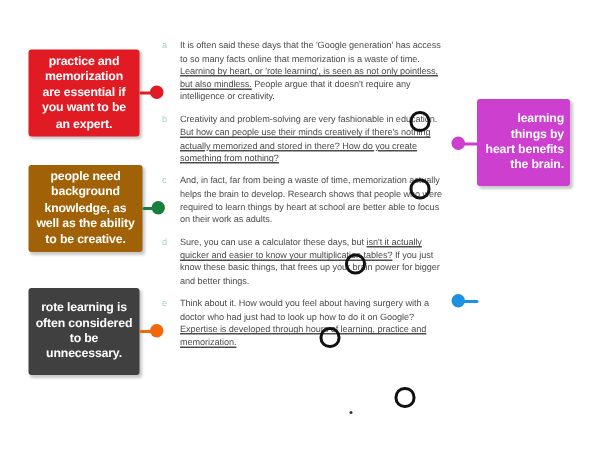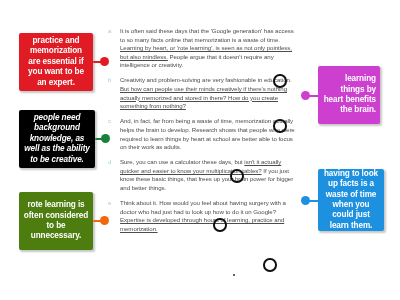--- a/index.html
+++ b/index.html
@@ -105,43 +105,40 @@
 <body>
 
 <div id="stage">
 
   <div class="card" style="left:17px; top:33px; width:74px; height:58px; background:#e01b24;">
     <span>practice and memorization are essential if you want to be an expert.</span>
   </div>
   <div class="stem" style="left:91px; top:60.5px; width:9px; background:#e01b24;"></div>
   <div class="knob" style="left:98px; top:57.3px; background:#e01b24;"></div>
 
-  <div class="card" style="left:17px; top:110px; width:76px; height:58px; background:#000000;font-style:italic;">
+  <div class="card" style="left:17px; top:110px; width:76px; height:58px; background:#a16207;">
     <span>people need background knowledge, as well as the ability to be creative.</span>
   </div>
   <div class="stem" style="left:93px; top:137.5px; width:8px; background:#17803a;"></div>
   <div class="knob" style="left:99px; top:134.3px; background:#17803a;"></div>
 
-  <div class="card" style="left:17px; top:192px; width:74px; height:58px; background:#4d7c0f;">
+  <div class="card" style="left:17px; top:192px; width:74px; height:58px; background:#404040;">
     <span>rote learning is often considered to be unnecessary.</span>
   </div>
   <div class="stem" style="left:91px; top:219.5px; width:9px; background:#f2670a;"></div>
   <div class="knob" style="left:98px; top:216.3px; background:#f2670a;"></div>
 
   <div class="knob" style="left:299px; top:91.3px; background:#cc3fcf;"></div>
   <div class="stem" style="left:306px; top:94.5px; width:11px; background:#cc3fcf;"></div>
   <div class="card" style="left:316px; top:66px; width:62px; height:58px; background:#cc3fcf;text-align:right;">
     <span>learning things by heart benefits the brain.</span>
   </div>
 
   <div class="knob" style="left:299px; top:196.3px; background:#1e90e0;"></div>
   <div class="stem" style="left:306px; top:199.5px; width:11px; background:#1e90e0;"></div>
-  <div class="card" style="left:316px; top:169px; width:66px; height:62px; background:#1e90e0;">
-    <span>having to look up facts is a waste of time when you could just learn them.</span>
-  </div>
 
   <div id="textcol">
 
     <div class="para">
       <span class="marker">a</span>
       <span><span>It is often said these days that the 'Google generation' has access to so many facts online that memorization is a waste of time. </span><span class="u">Learning by heart, or 'rote learning', is seen as not only pointless, but also mindless.</span><span> People argue that it doesn't require any intelligence or creativity.</span></span>
     </div>
 
     <div class="para">
       <span class="marker">b</span>

